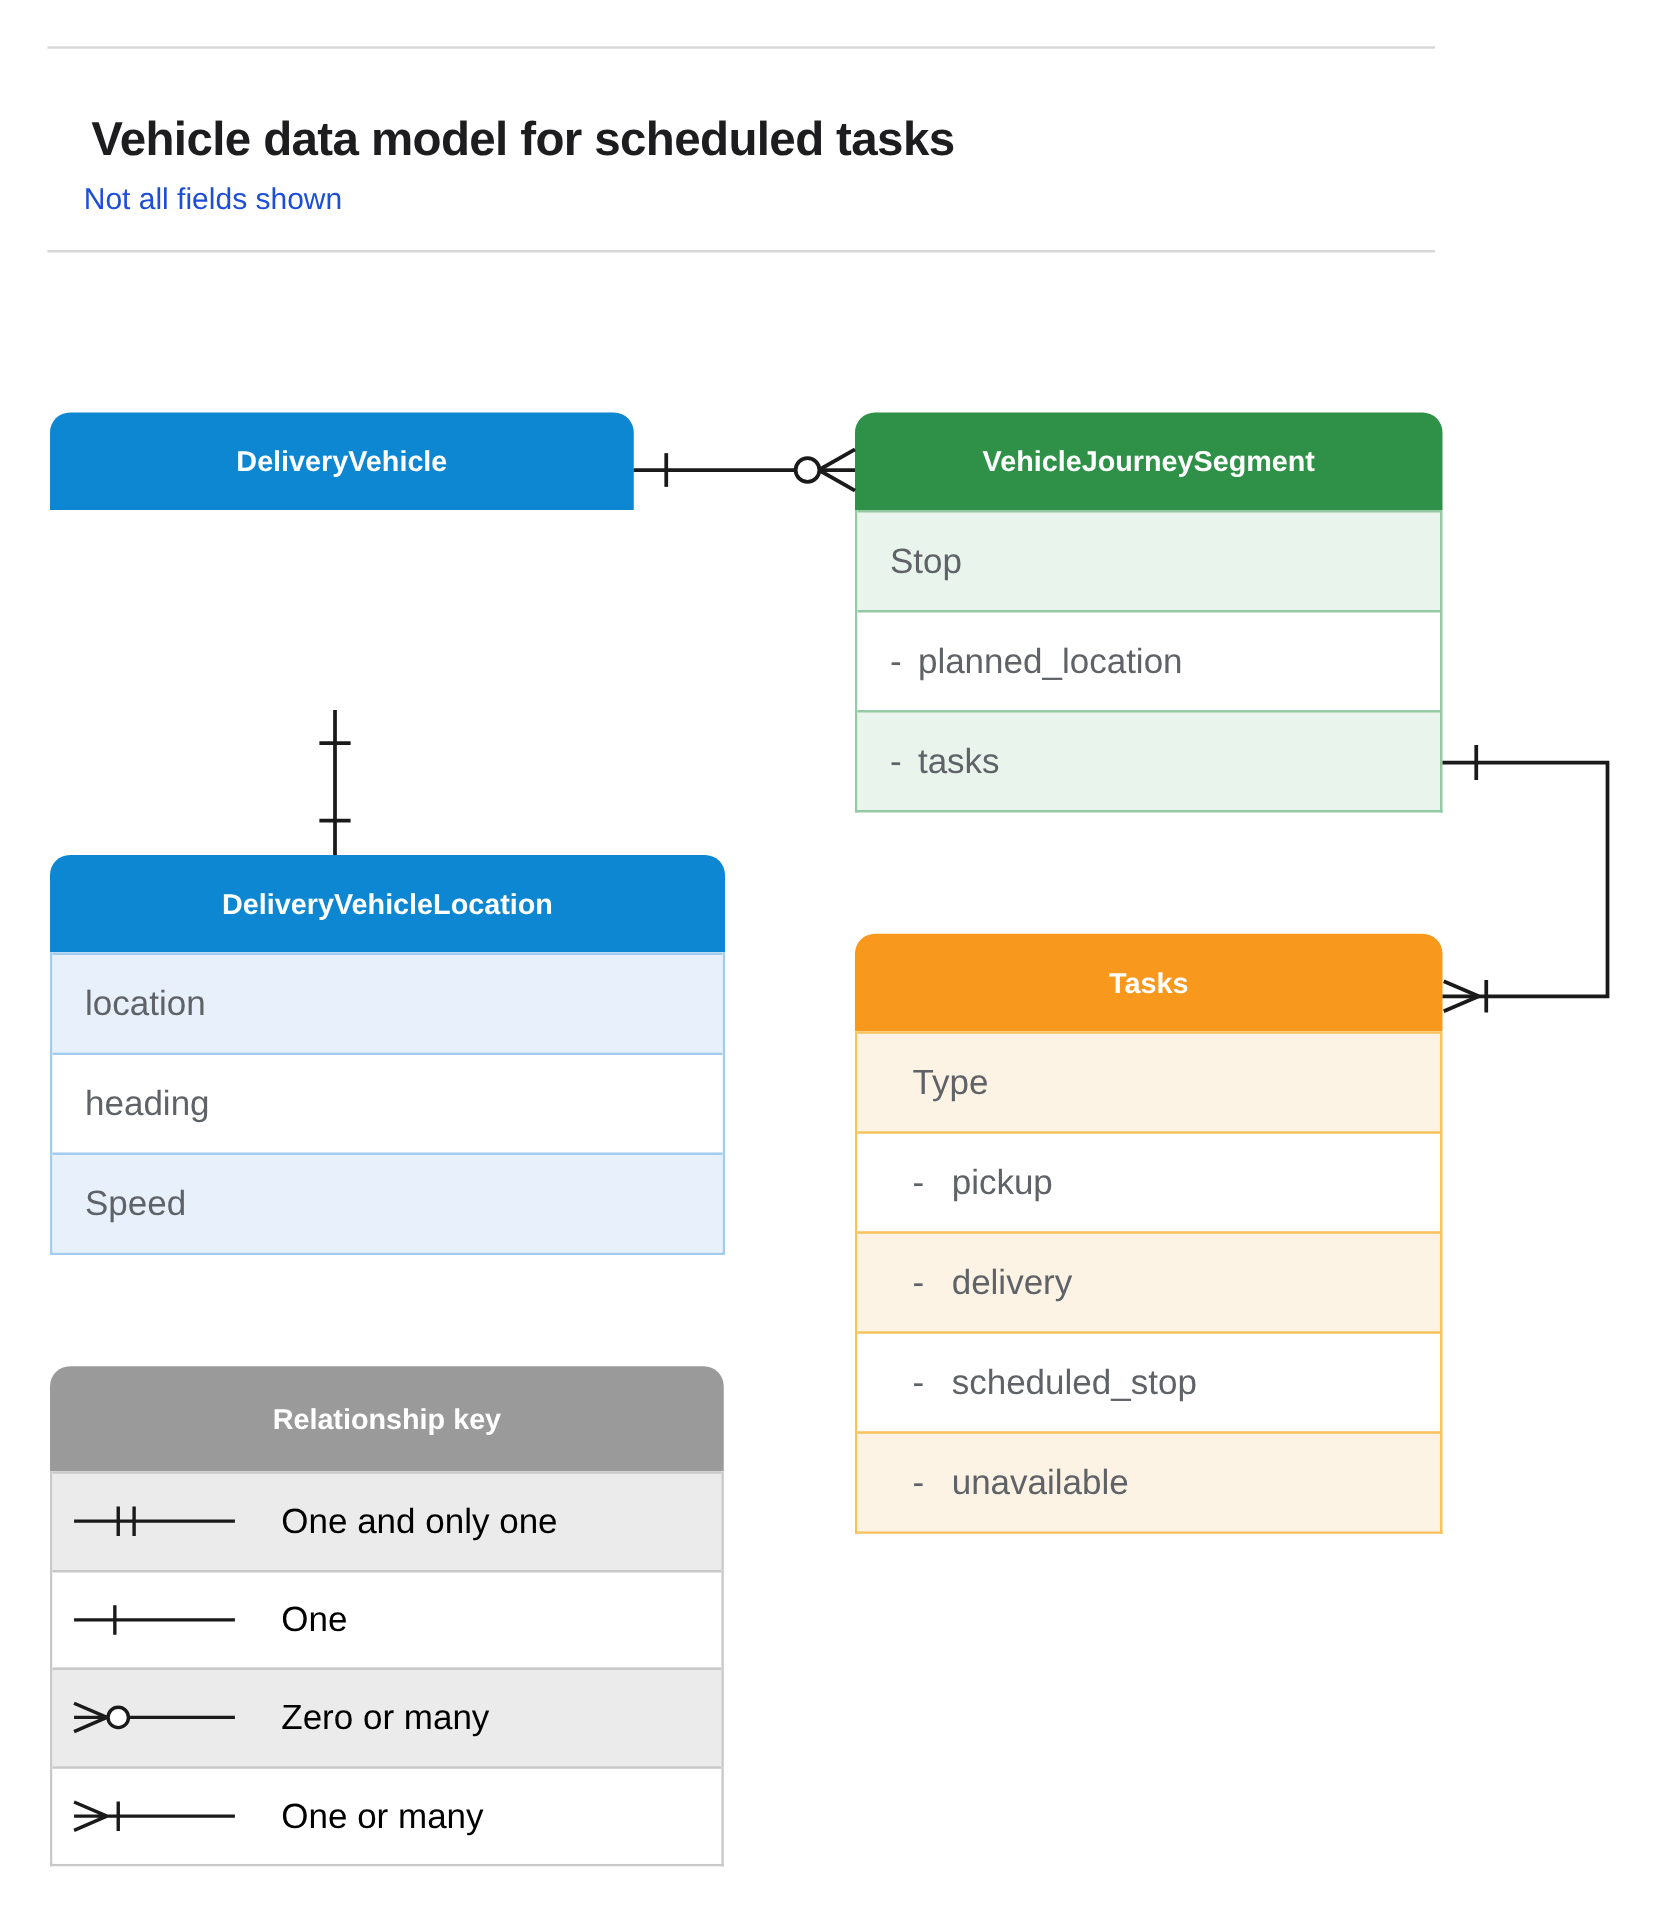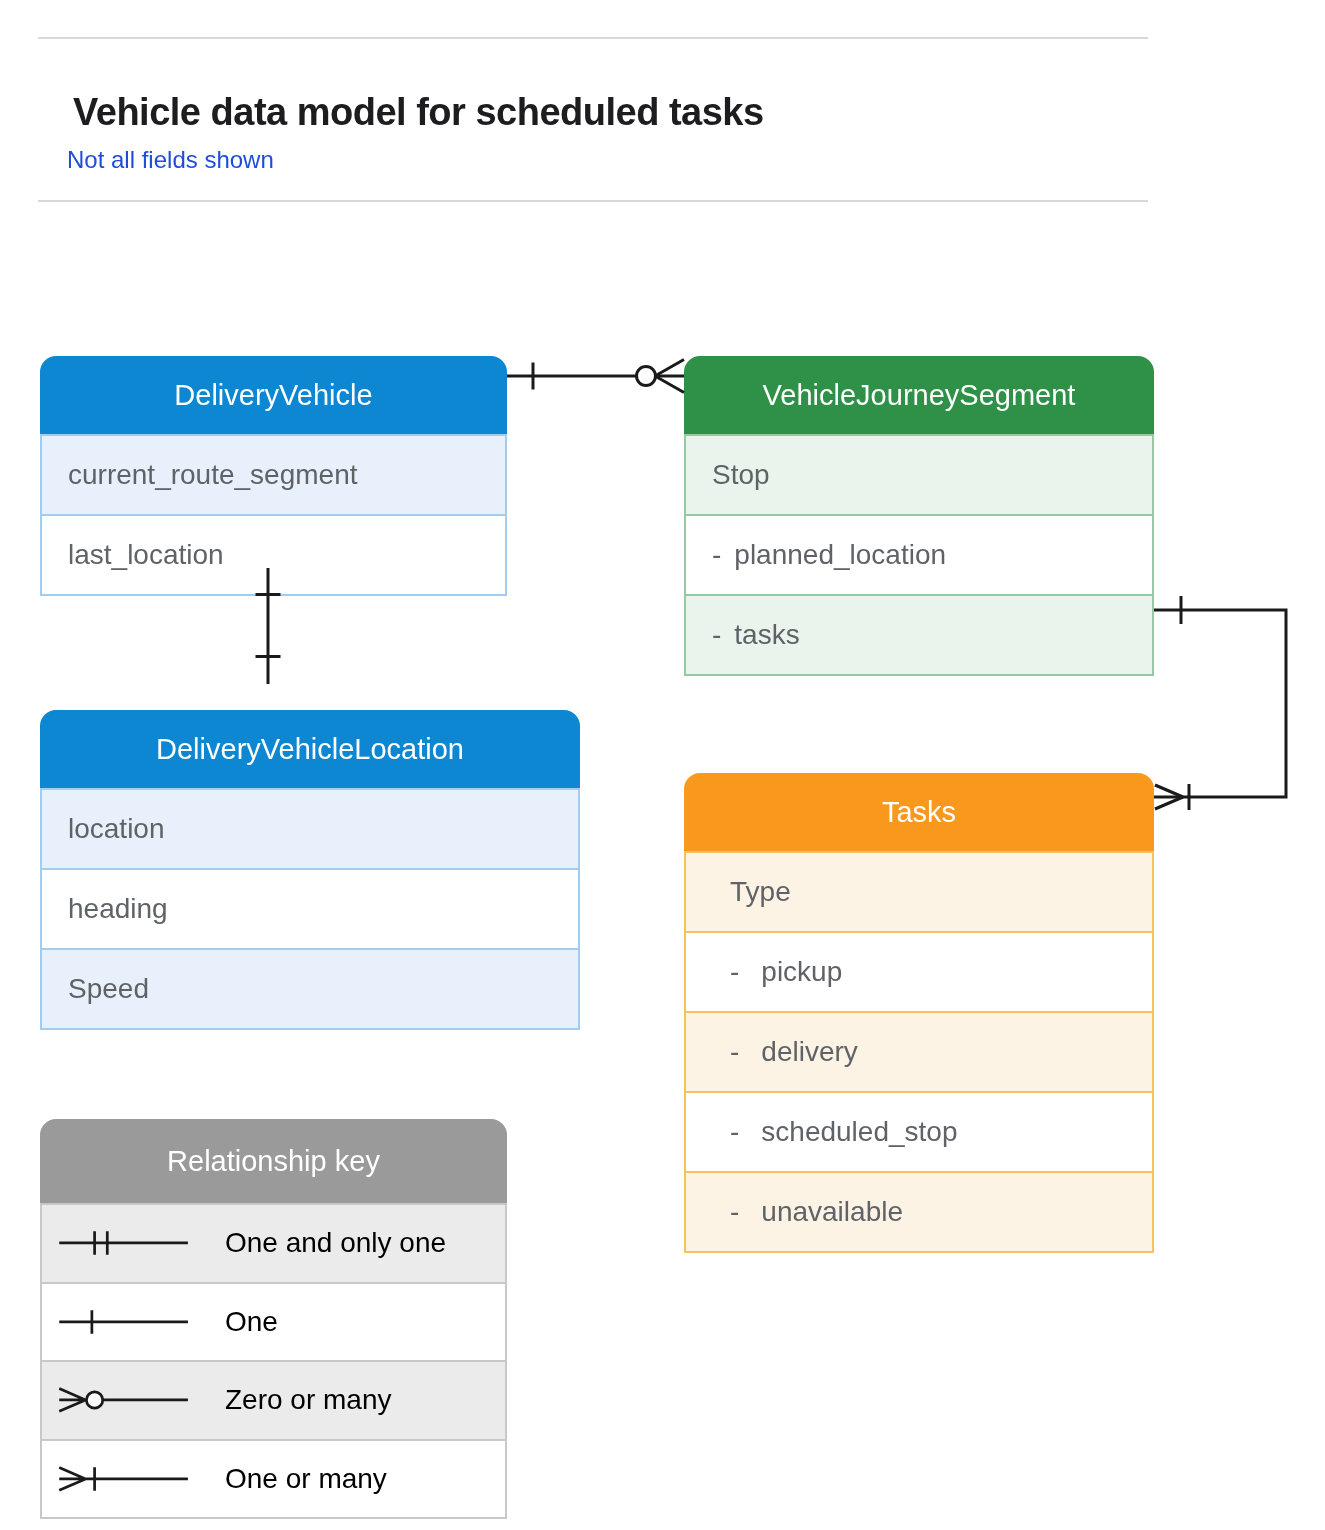--- a/index.html
+++ b/index.html
@@ -42,23 +42,22 @@
   }
 
   .entity { position: absolute; }
   .entity-header {
     height: 78px;
     border-radius: 16px 16px 0 0;
     display: flex;
     align-items: center;
     justify-content: center;
     color: #ffffff;
-    font-weight: normal;
-    font-size: 29px;
-    margin-top: 26px;
+    font-weight: bold;
+    font-size: 23px;
   }
   .entity-body {
     border-style: solid;
     border-width: 0 2px 2px 2px;
     background: #ffffff;
   }
   .entity-row {
     height: 80px;
     box-sizing: border-box;
     display: flex;
@@ -123,28 +122,20 @@
 
 <div class="canvas">
 
   <div class="rule top"></div>
   <h1 class="page-title">Vehicle data model for scheduled tasks</h1>
   <p class="page-subtitle">Not all fields shown</p>
   <div class="rule bottom"></div>
 
   <section class="entity theme-blue" style="left:40px; top:330px; width:467px;">
     <header class="entity-header">DeliveryVehicle</header>
-    <div class="entity-body">
-      <div class="entity-row">
-        <span class="row-label">current_route_segment</span>
-      </div>
-      <div class="entity-row">
-        <span class="row-label">last_location</span>
-      </div>
-    </div>
   </section>
 
   <section class="entity theme-green" style="left:684px; top:330px; width:470px;">
     <header class="entity-header">VehicleJourneySegment</header>
     <div class="entity-body">
       <div class="entity-row">
         <span class="row-label">Stop</span>
       </div>
       <div class="entity-row">
         <span class="bullet">-</span>
@@ -190,21 +181,21 @@
         <span class="bullet">-</span>
           <span class="row-label">scheduled_stop</span>
       </div>
       <div class="entity-row indented">
         <span class="bullet">-</span>
           <span class="row-label">unavailable</span>
       </div>
     </div>
   </section>
 
-  <section class="entity theme-key" style="left:40px; top:1093px; width:467px;">
+  <section class="entity theme-key" style="left:40px; top:1093px; width:539px;">
     <header class="entity-header">Relationship key</header>
     <div class="entity-body">
       <div class="entity-row">
         <span class="key-symbol">
           <svg width="145" viewBox="0 0 160 44">
               <path class="keysym" d="M8,22 H150 M47,9 V35 M61,9 V35"></path>
             </svg>
         </span>
         <span class="key-label">One and only one</span>
       </div>

